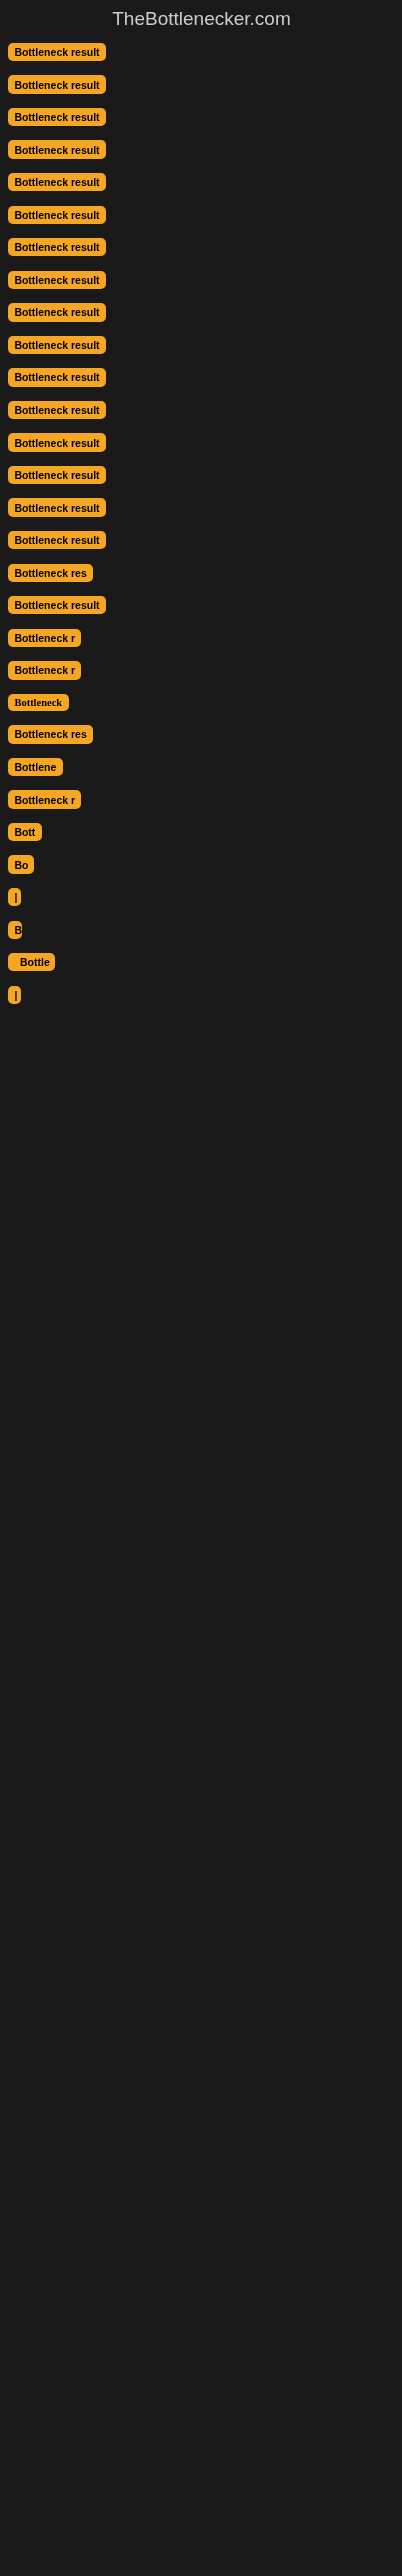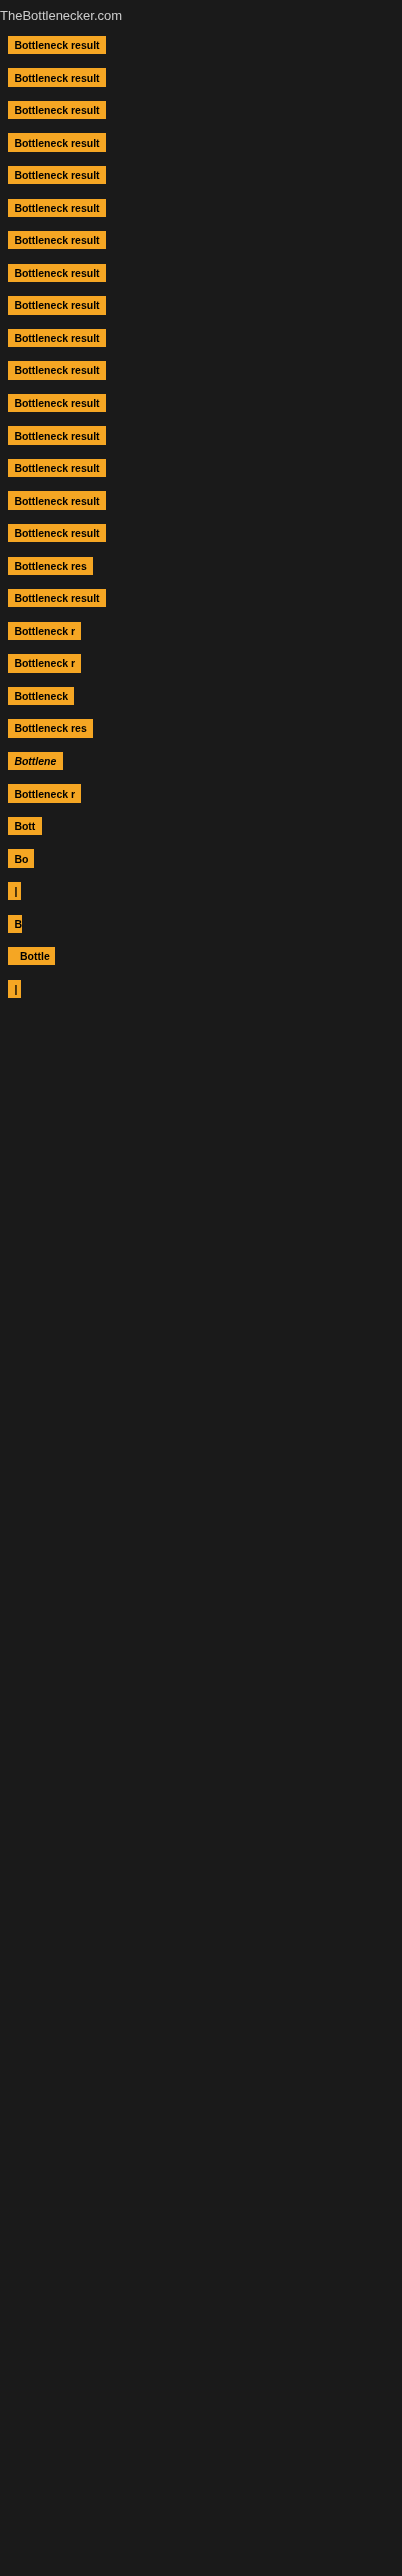--- a/index.html
+++ b/index.html
@@ -10,39 +10,40 @@
 
     body {
       width: 403px;
       min-height: 2576px;
       background-color: #1a1a1a;
       font-family: Arial, sans-serif;
       position: relative;
     }
 
     .site-title {
+      text-align: center;
       color: #cccccc;
-      font-size: 13px;
+      font-size: 19px;
       padding: 8px 0 6.4px 0;
       font-weight: normal;
     }
 
     .bottleneck-item {
       margin: 0 0 4.8px 0;
       padding: 3.2px 4.8px;
     }
 
     .bottleneck-label {
       display: inline-block;
       background-color: #f5a623;
       color: #000000;
       font-size: 10.5px;
       font-weight: bold;
       padding: 3.2px 6.4px;
-      border-radius: 0;
+      border-radius: 5px;
       white-space: nowrap;
       overflow: hidden;
     }
 
     .items-container {
       padding: 3.2px 0 0 3.2px;
     }
   </style>
 </head>
 <body>
@@ -63,23 +64,23 @@
       <div class="bottleneck-item"><span class="bottleneck-label" style="max-width: 117px;">Bottleneck result</span></div>
       <div class="bottleneck-item"><span class="bottleneck-label" style="max-width: 113px;">Bottleneck result</span></div>
       <div class="bottleneck-item"><span class="bottleneck-label" style="max-width: 111px;">Bottleneck result</span></div>
       <div class="bottleneck-item"><span class="bottleneck-label" style="max-width: 109px;">Bottleneck result</span></div>
       <div class="bottleneck-item"><span class="bottleneck-label" style="max-width: 106px;">Bottleneck result</span></div>
       <div class="bottleneck-item"><span class="bottleneck-label" style="max-width: 105px;">Bottleneck result</span></div>
       <div class="bottleneck-item"><span class="bottleneck-label" style="max-width: 95px;">Bottleneck res</span></div>
       <div class="bottleneck-item"><span class="bottleneck-label" style="max-width: 103px;">Bottleneck result</span></div>
       <div class="bottleneck-item"><span class="bottleneck-label" style="max-width: 85px;">Bottleneck r</span></div>
       <div class="bottleneck-item"><span class="bottleneck-label" style="max-width: 85px;">Bottleneck r</span></div>
-      <div class="bottleneck-item"><span class="bottleneck-label" style="max-width: 79px;">Bottleneck</span></div>
+      <div class="bottleneck-item"><span class="bottleneck-label" style="max-width: 79px; font-family: Liberation Serif, serif;">Bottleneck</span></div>
       <div class="bottleneck-item"><span class="bottleneck-label" style="max-width: 95px;">Bottleneck res</span></div>
-      <div class="bottleneck-item"><span class="bottleneck-label" style="max-width: 68px; font-style: italic;">Bottlene</span></div>
+      <div class="bottleneck-item"><span class="bottleneck-label" style="max-width: 68px;">Bottlene</span></div>
       <div class="bottleneck-item"><span class="bottleneck-label" style="max-width: 85px;">Bottleneck r</span></div>
       <div class="bottleneck-item"><span class="bottleneck-label" style="max-width: 42px;">Bott</span></div>
       <div class="bottleneck-item"><span class="bottleneck-label" style="max-width: 26px; text-align: right;">Bo</span></div>
       <div class="bottleneck-item"><span class="bottleneck-label" style="max-width: 8px;">|</span></div>
       <div class="bottleneck-item"><span class="bottleneck-label" style="max-width: 14.5px;">B</span></div>
       <div class="bottleneck-item"><span class="bottleneck-label" style="max-width: 47px; padding-left: 12px;">Bottle</span></div>
       <div class="bottleneck-item"><span class="bottleneck-label" style="max-width: 8px;">|</span></div>
     </div>
 </div>
 

